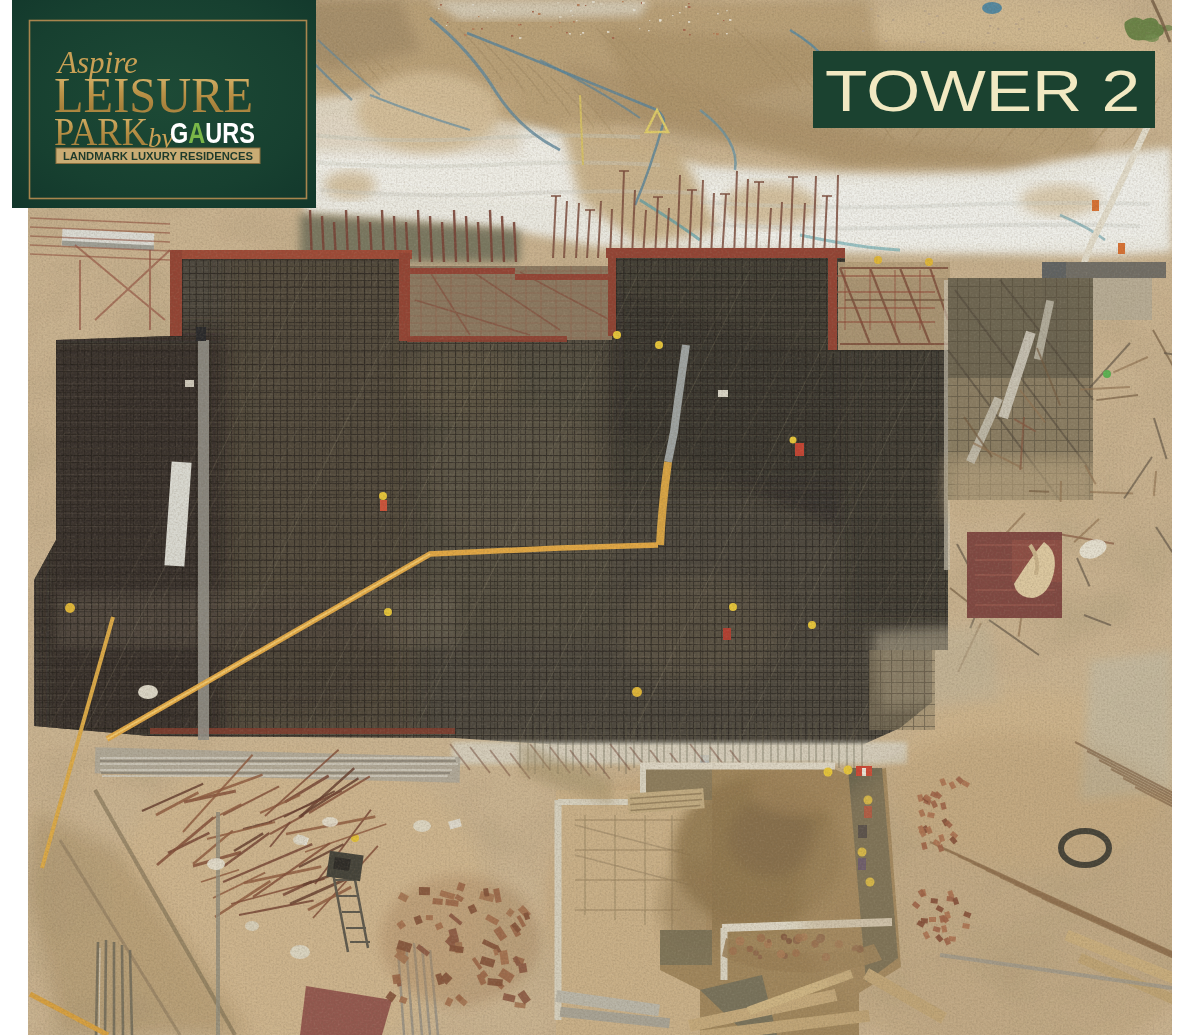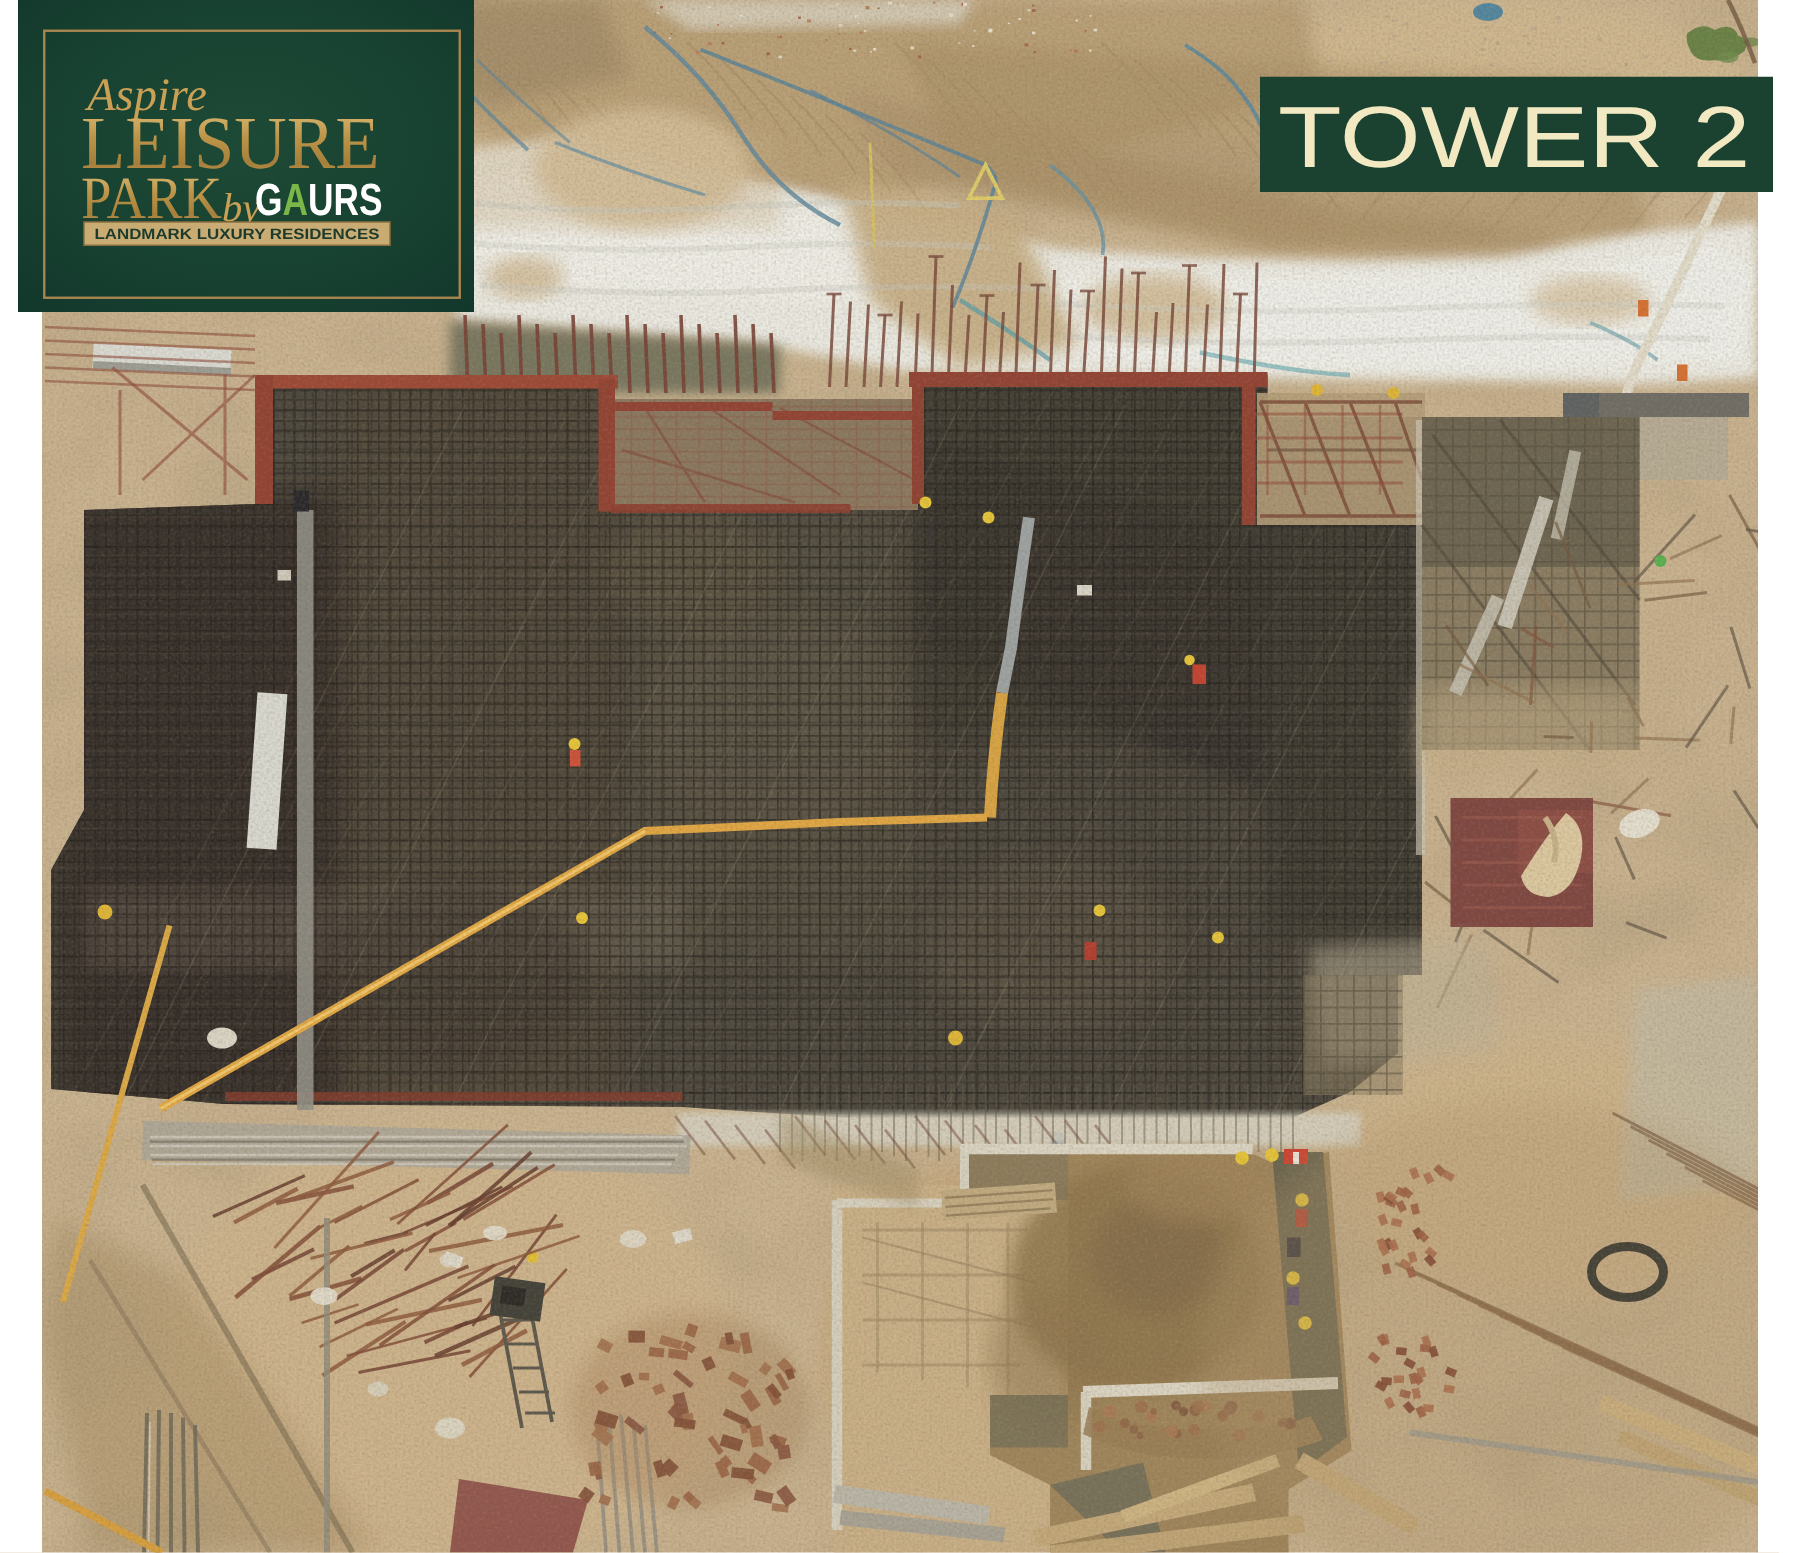--- a/index.html
+++ b/index.html
@@ -1,18 +1,18 @@
 <!DOCTYPE html>
 <html><head>
 <meta charset="utf-8">
 <style>
 html, body { margin: 0; padding: 0; width: 1200px; height: 1035px; background: #ffffff; overflow: hidden; font-family: "Liberation Sans", sans-serif; }
 #photo { position: absolute; left: 0; top: 0; }
 #logo { position: absolute; left: 12px; top: 0; }
-#banner { position: absolute; left: 840px; top: 51px; }
+#banner { position: absolute; left: 813px; top: 51px; }
 div { line-height: 0; }
 </style>
 </head>
 <body>
 
 <svg id="photo" width="1200" height="1035" viewBox="0 0 1200 1035">
 
 <defs>
 <clipPath id="pc">
         <rect x="28" y="0" width="1144" height="1035"></rect>

